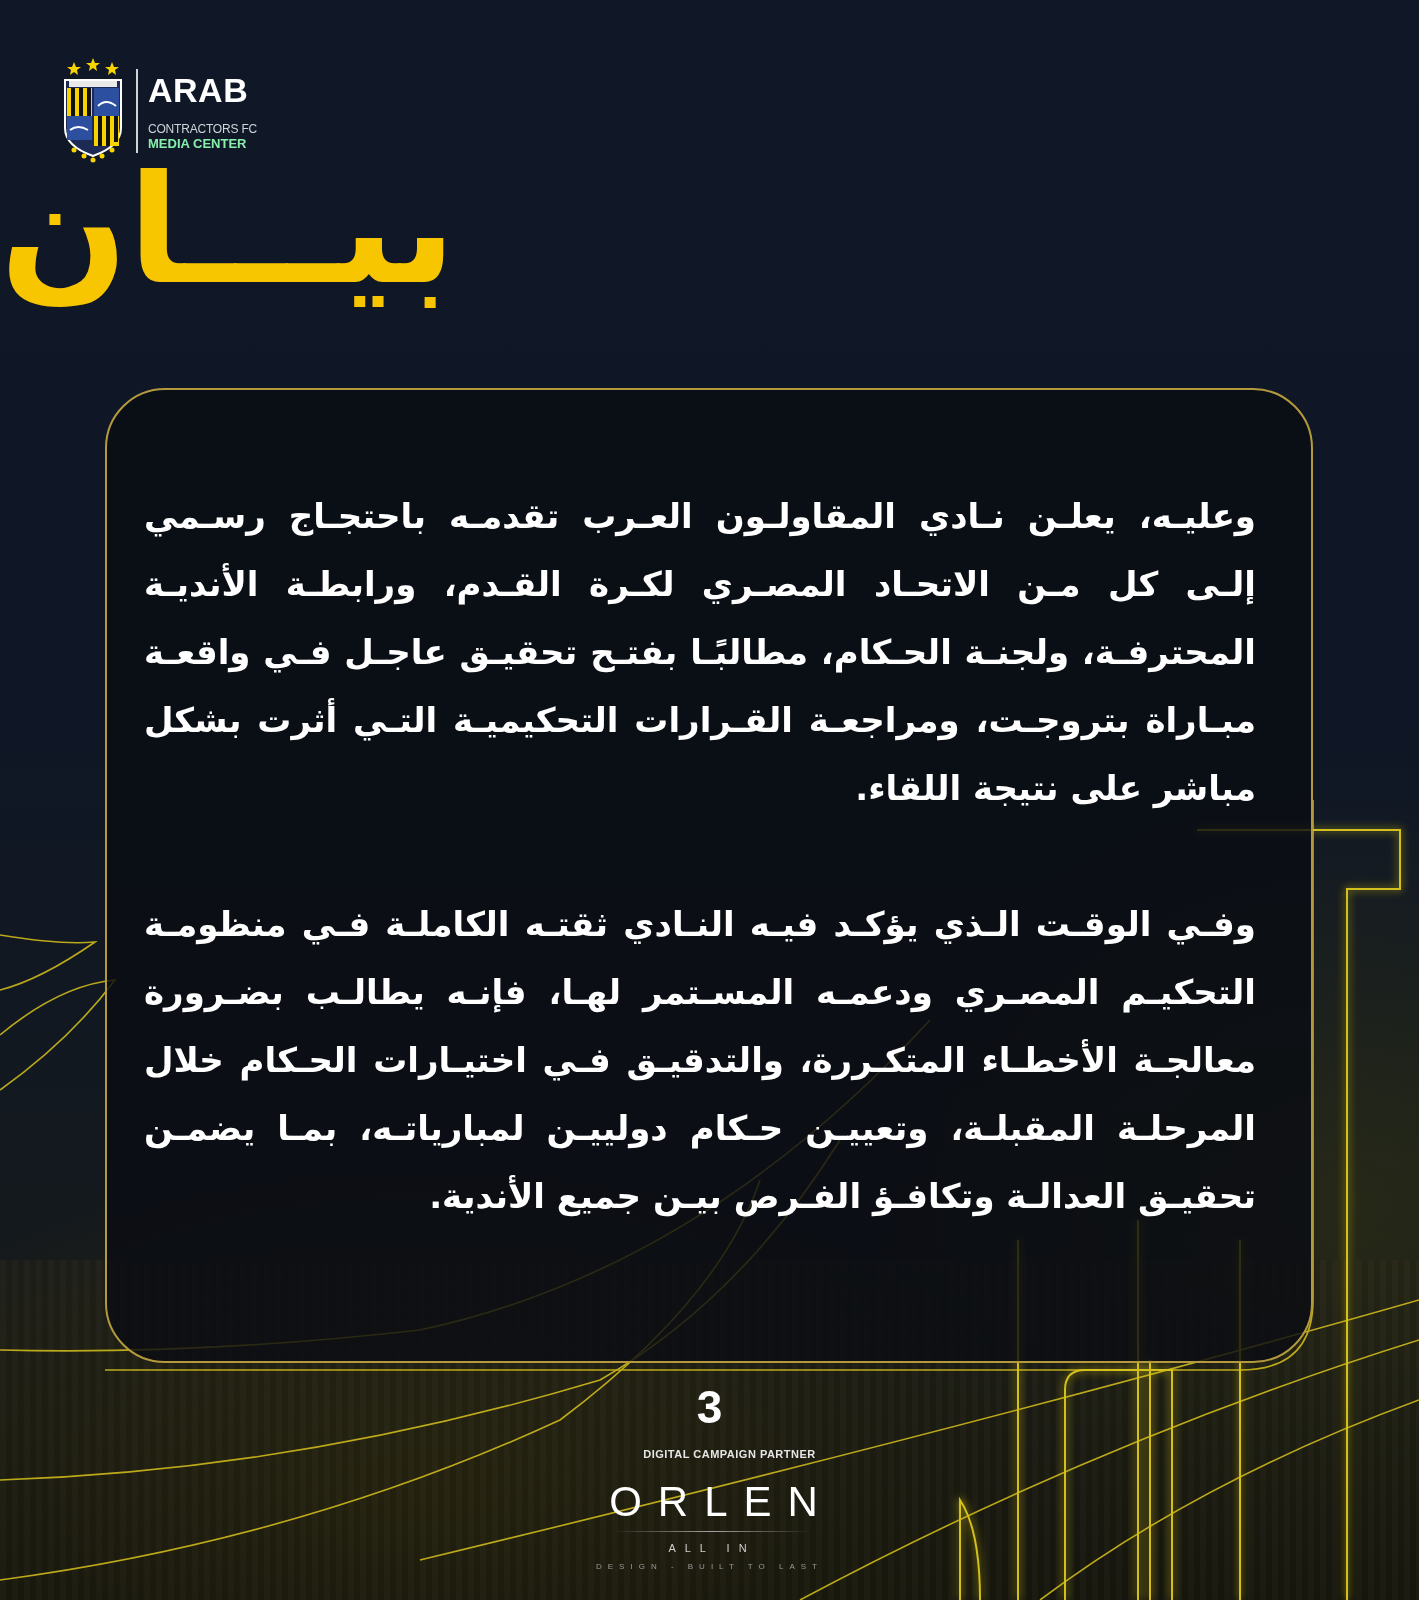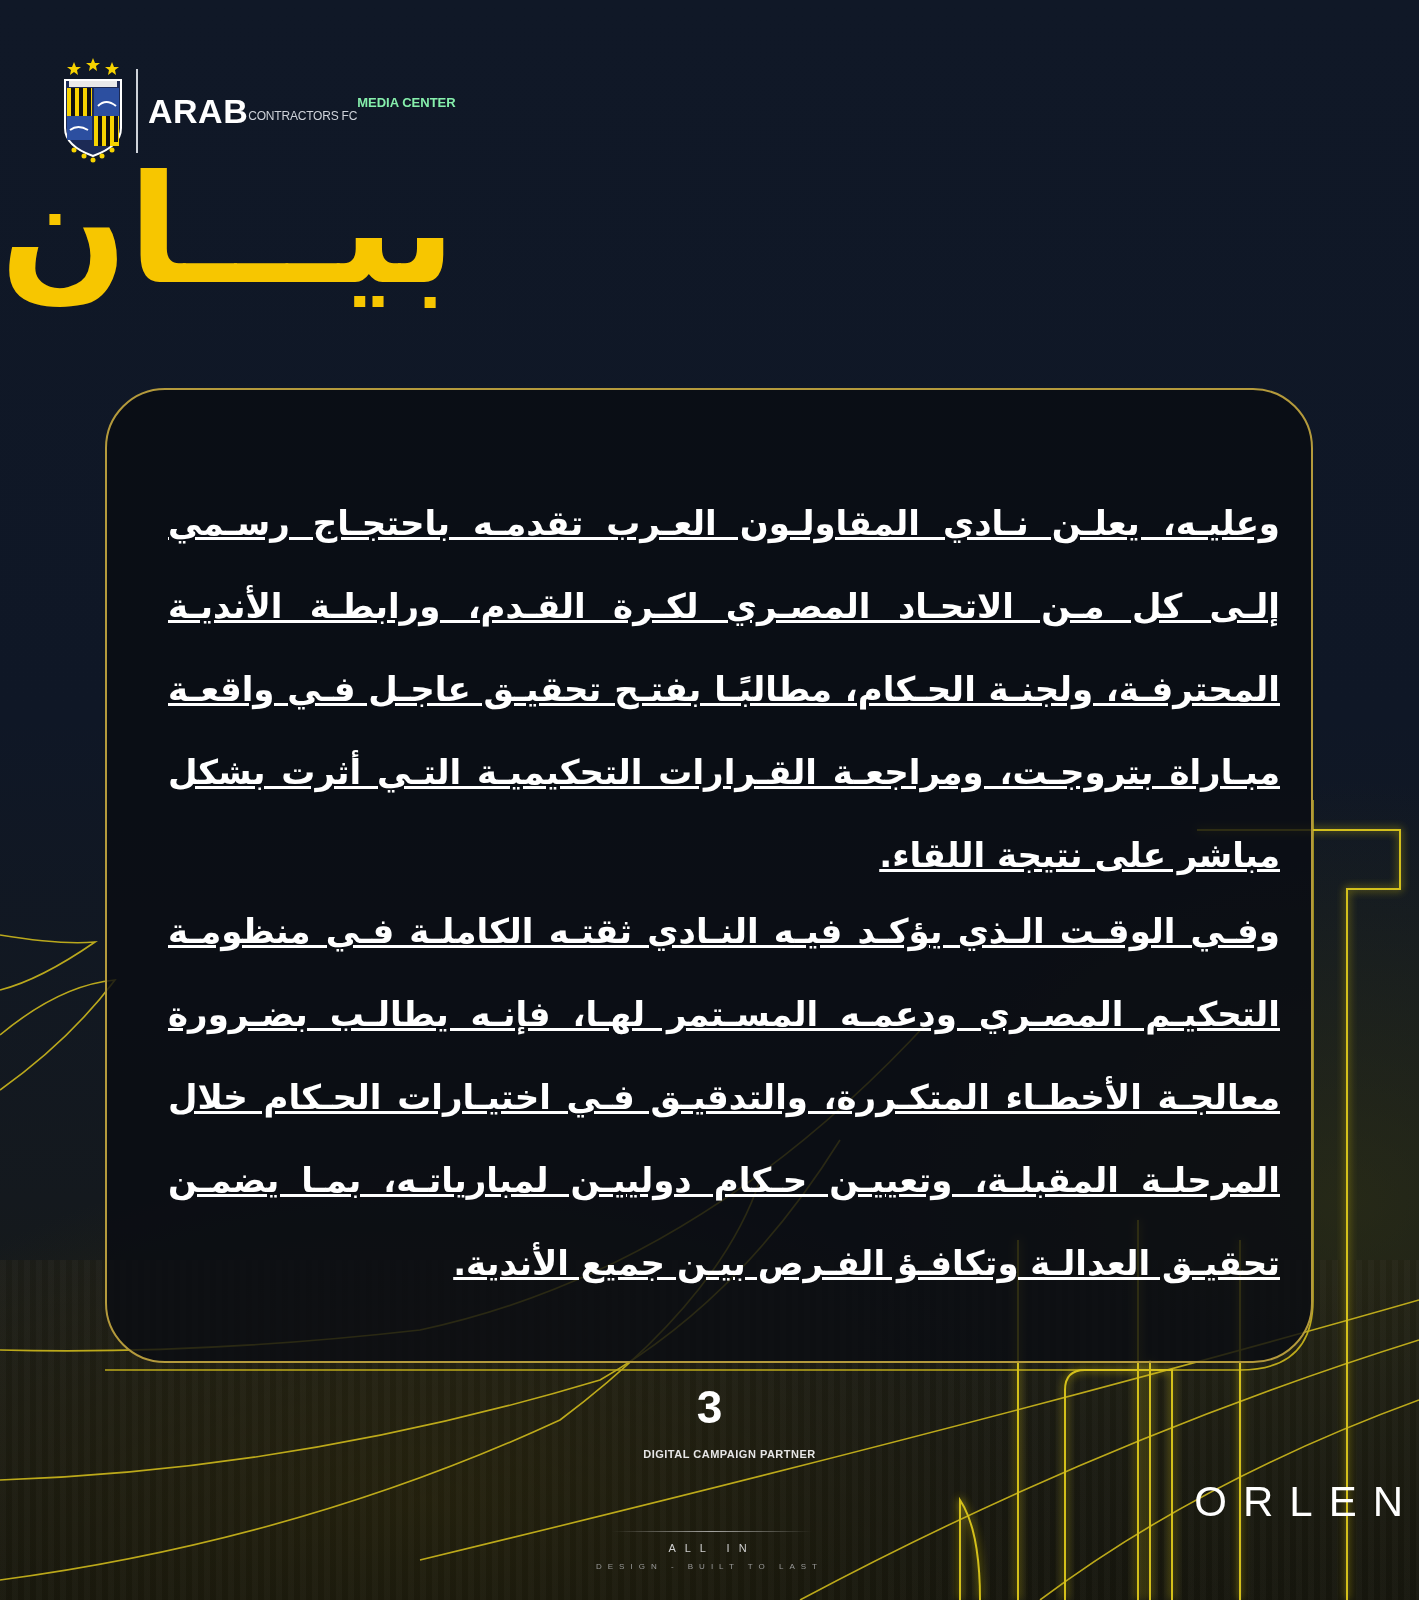--- a/index.html
+++ b/index.html
@@ -22,59 +22,59 @@
       background:
         repeating-linear-gradient(90deg, rgba(255,255,255,0.02) 0 6px, rgba(0,0,0,0.04) 6px 12px),
         linear-gradient(180deg, rgba(40,36,20,0.35), rgba(20,20,12,0.6));
     }
     .deco { position: absolute; inset: 0; pointer-events: none; }
 
     
     .logo { position: absolute; left: 60px; top: 58px; display: flex; align-items: center; }
     .crest { width: 66px; height: 106px; position: relative; }
     .logo-divider { width: 2px; height: 84px; background: #cfd3da; margin: 0 10px 0 10px; }
-    .logo-text { display: flex; flex-direction: row; line-height: 1; }
+    .logo-text { display: flex; flex-direction: column; line-height: 1; }
     .logo-title { font-family: "Liberation Sans", sans-serif; font-weight: 700; font-size: 34px; color: #ffffff; letter-spacing: 0.5px; }
     .logo-sub { font-family: "Liberation Sans", sans-serif; font-size: 12px; color: #cfd3da; margin-top: 16px; letter-spacing: -0.2px; }
     .logo-sub2 { font-family: "Liberation Sans", sans-serif; font-weight: 700; font-size: 13px; color: #86efac; margin-top: 2px; }
 
     
     .title {
       position: absolute; left: 0; right: 0; top: 140px; text-align: left;
       font-family: "DejaVu Sans", sans-serif; font-weight: 700;
       font-size: 150px; line-height: 180px; color: #f7c600;
       direction: rtl;
     }
 
     
     .card {
       position: absolute; left: 105px; top: 388px; width: 1208px; height: 975px;
       border: 2px solid #b49a3c; border-radius: 60px;
       background: rgba(10,12,18,0.82);
     }
     .card-body {
-      position: absolute; left: 168px; width: 1112px;
+      position: absolute; left: 144px; width: 1112px;
       direction: rtl; text-align: justify; text-align-last: right;
       font-family: "DejaVu Sans", sans-serif; font-weight: 700;
-      font-size: 34px; line-height: 83px; color: #ffffff; text-decoration: underline;
+      font-size: 34px; line-height: 68px; color: #ffffff;
     }
     .p1 { top: 482px; }
     .p2 { top: 890px; }
 
     
     .page-number {
       position: absolute; left: 0; right: 0; top: 1380px; text-align: center;
       font-family: "Liberation Sans", sans-serif; font-weight: 700; font-size: 46px; color: #ffffff;
     }
     .partner-label {
       position: absolute; left: 0; right: 0; top: 1448px; text-align: center;
       font-family: "Liberation Sans", sans-serif; font-weight: 700; font-size: 11px; color: #e6e6e6; letter-spacing: 0.5px; margin-left: 40px;
     }
     .brand {
-      position: absolute; left: 0; right: 0; top: 1478px; text-align: right;
+      position: absolute; left: 0; right: 0; top: 1478px; text-align: center;
       font-family: "Liberation Sans", sans-serif; font-size: 42px; color: #ffffff; letter-spacing: 16px; padding-left: 24px;
       font-weight: 400;
     }
     .brand-rule {
       position: absolute; left: 612px; width: 200px; top: 1531px; height: 1px;
       background: linear-gradient(90deg, rgba(255,255,255,0), rgba(220,220,220,0.7), rgba(255,255,255,0));
     }
     .tagline {
       position: absolute; left: 0; right: 0; top: 1542px; text-align: center;
       font-family: "Liberation Sans", sans-serif; font-size: 11px; color: #cfcfcf; letter-spacing: 9px; padding-left: 5px;

